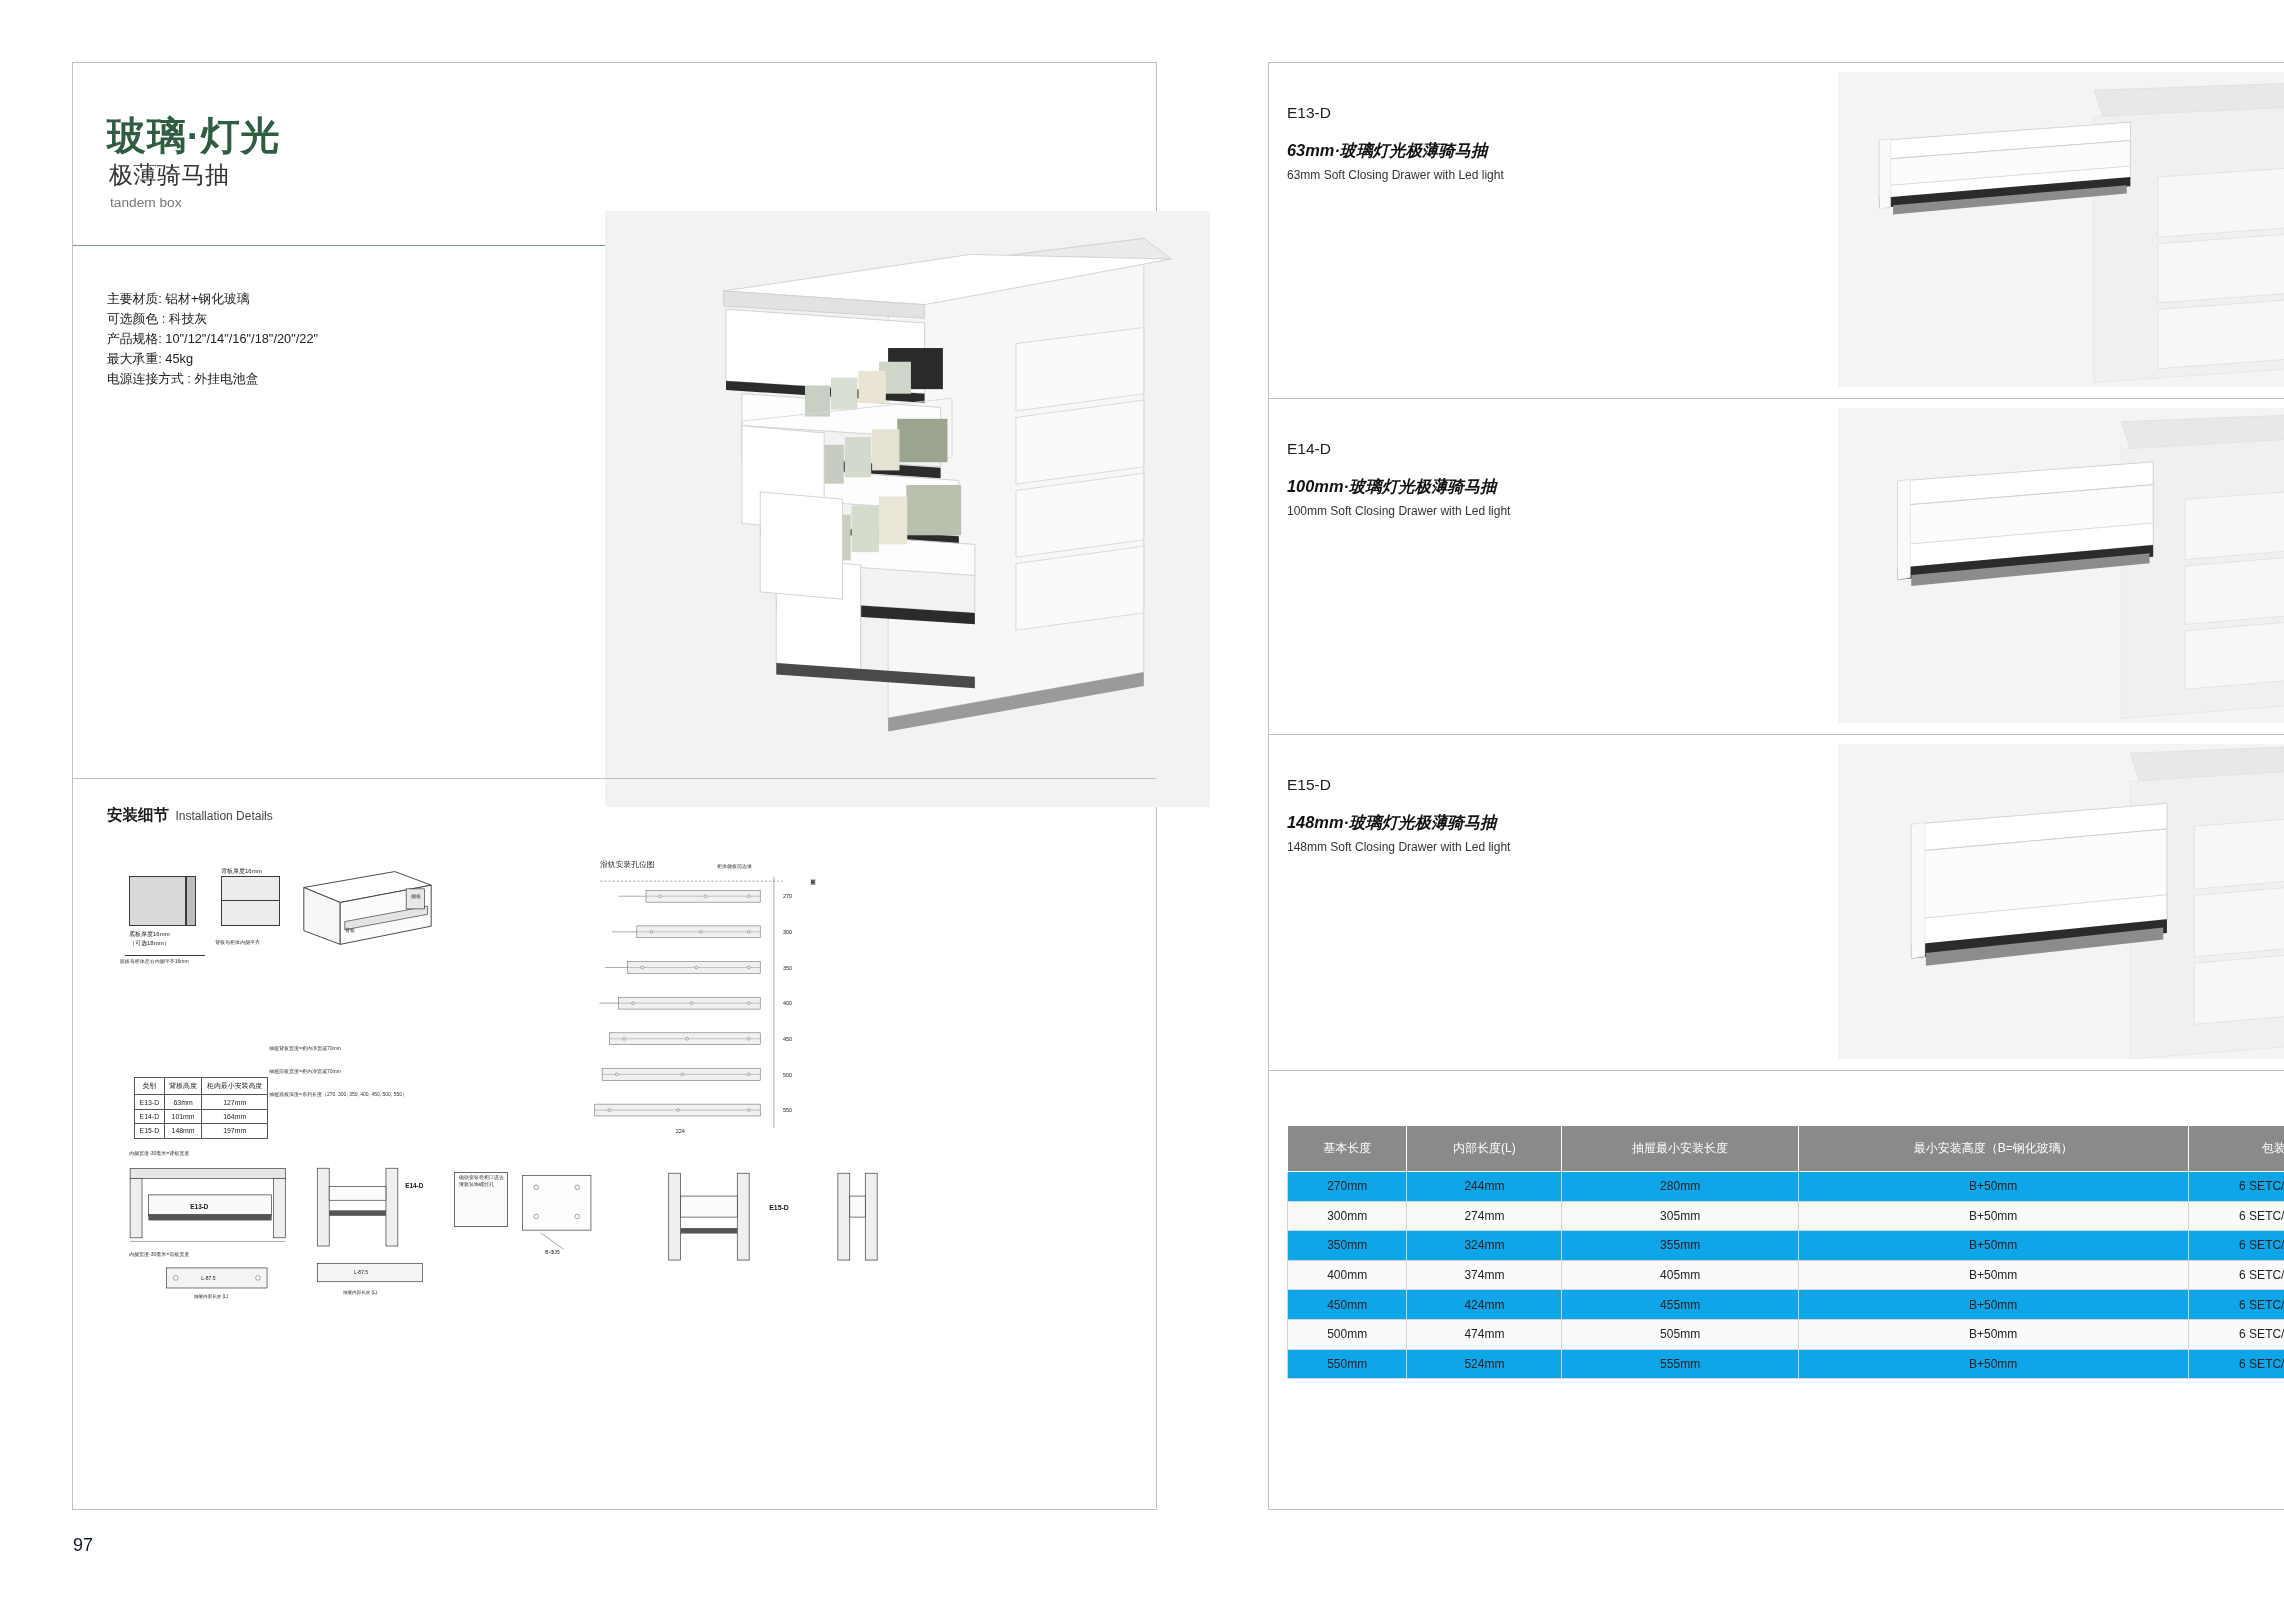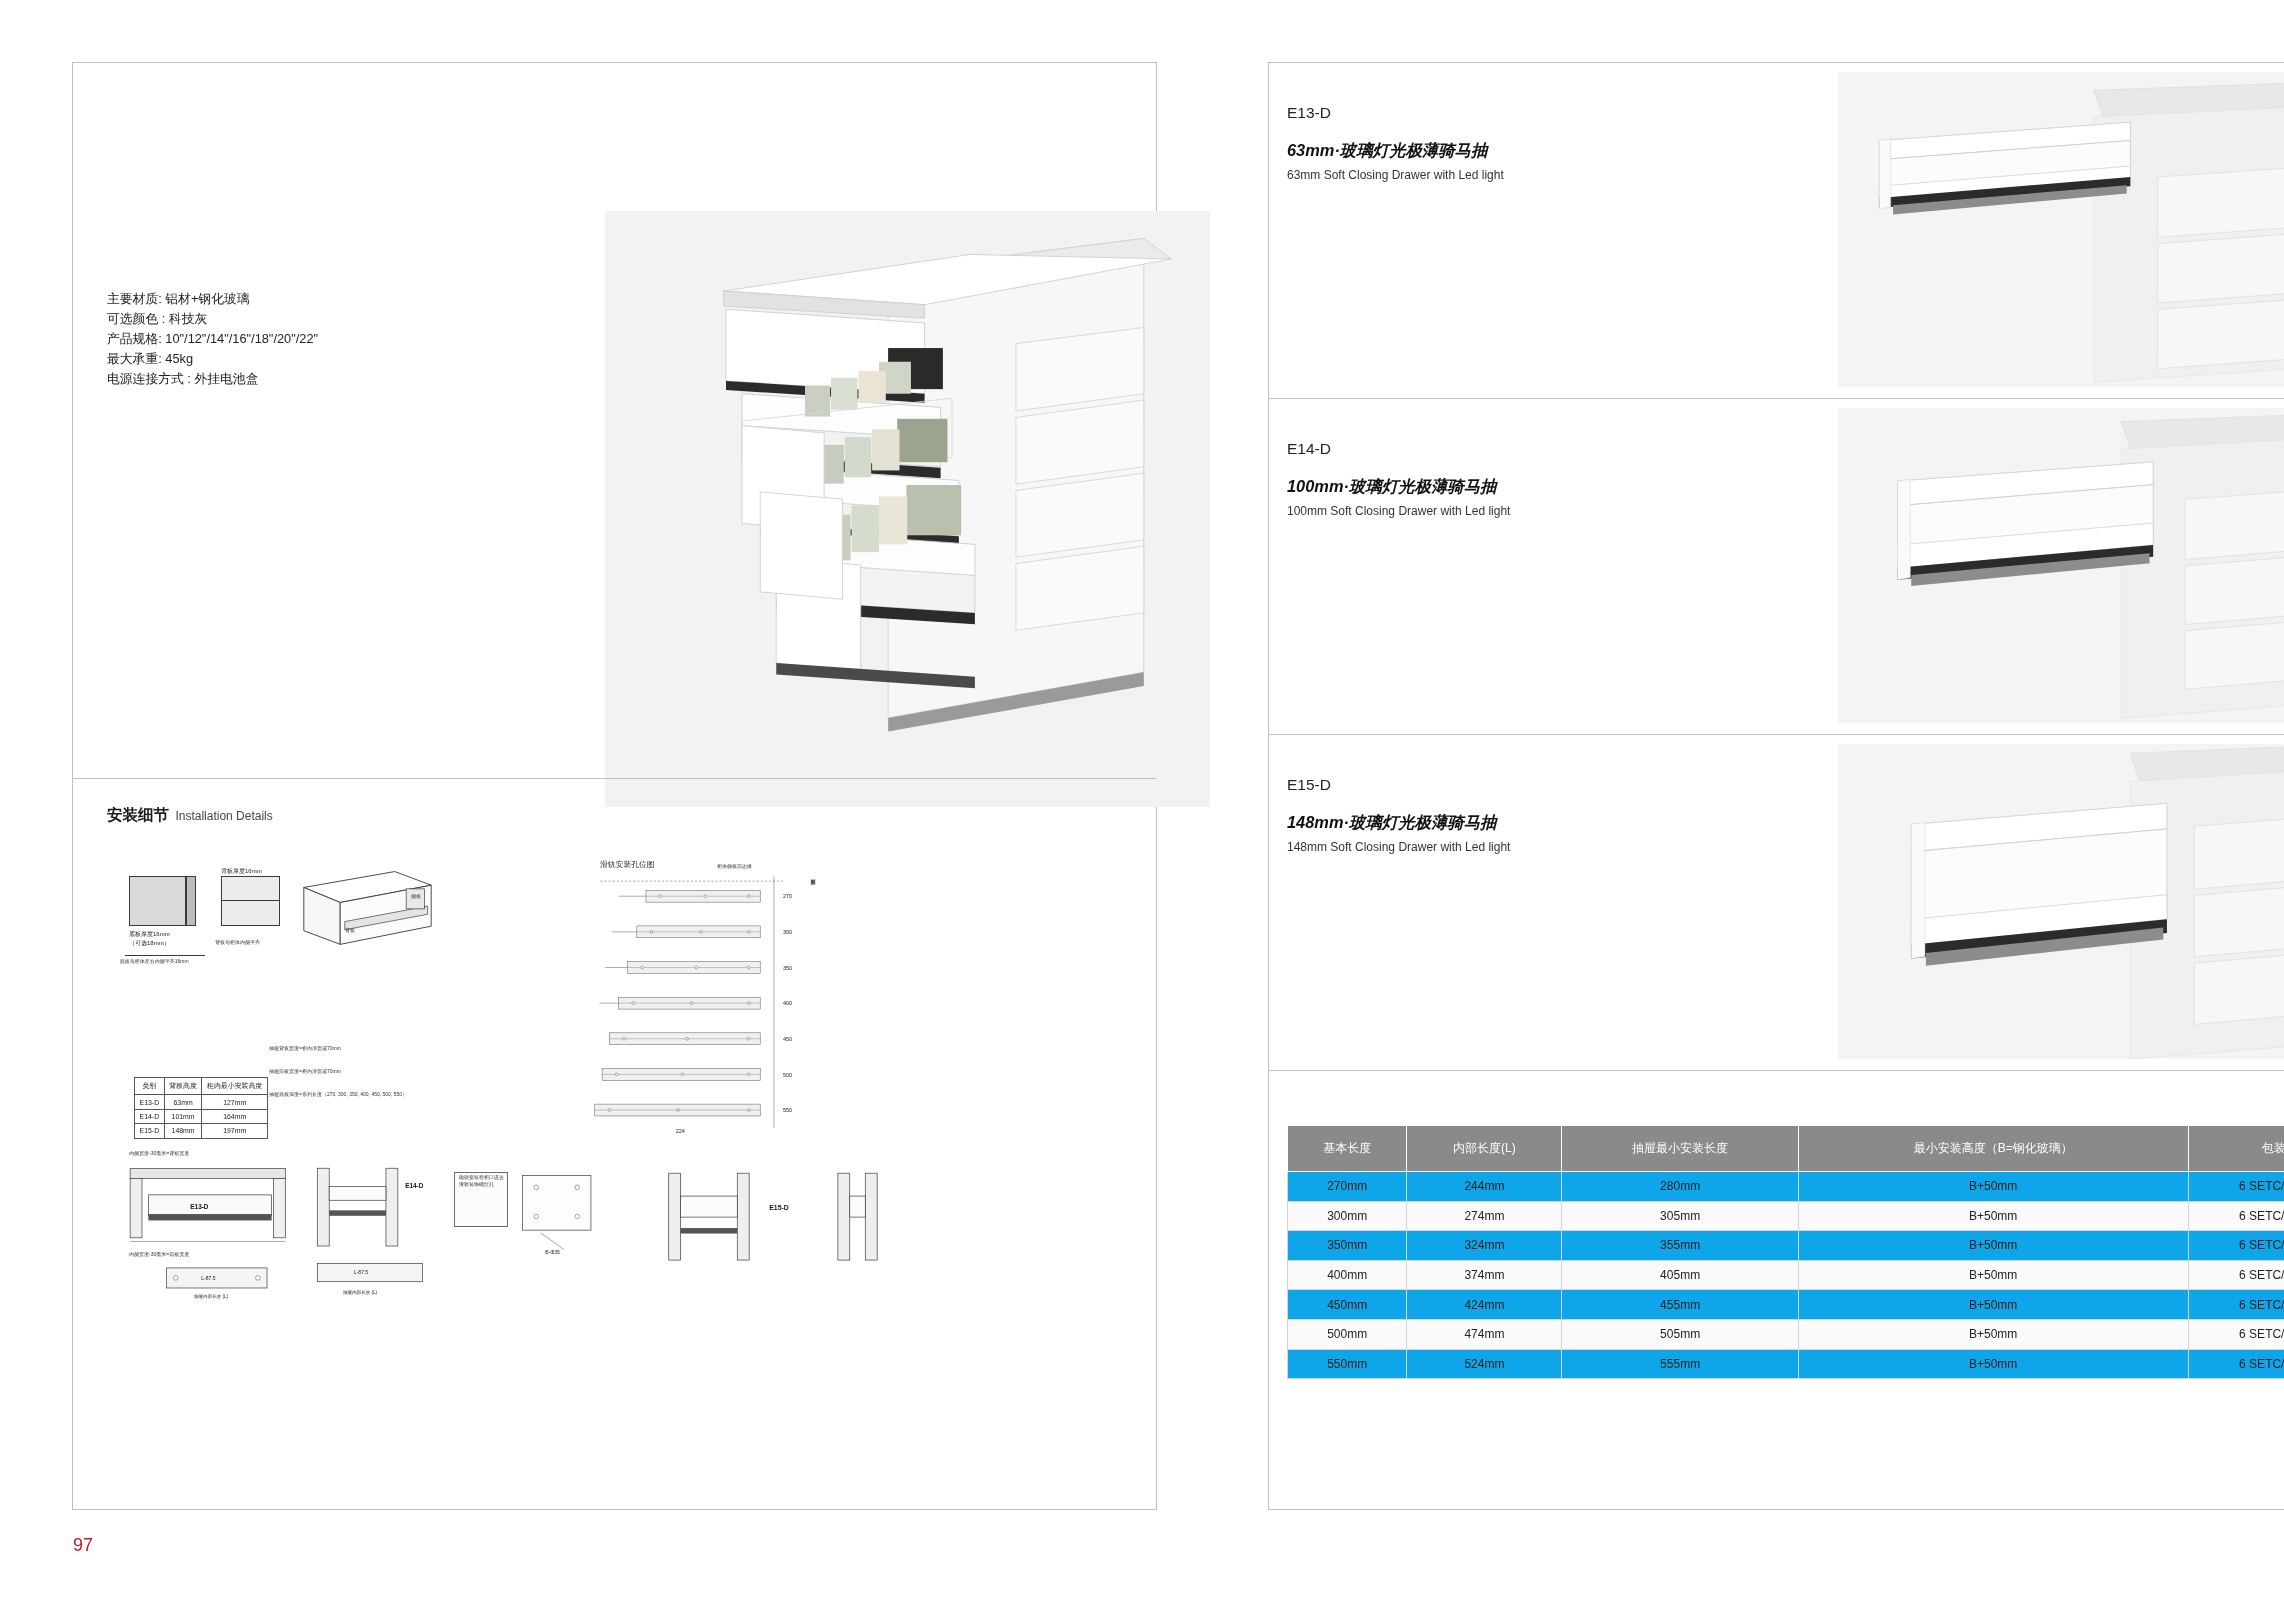--- a/index.html
+++ b/index.html
@@ -82,21 +82,21 @@
     border-collapse: collapse; font-size: 6.9px;
   }
   .spec-table th, .spec-table td {
     border: 0.5px solid #555; padding: 3.2px 4.6px; text-align: center; color:#222;
     font-weight: normal;
   }
   .spec-table th { font-weight: normal; }
 
   .pg-num-left {
     position: absolute; left: 73px; top: 1535px;
-    font-size: 18px; color: #b91c1c;
+    font-size: 18px; color: #0f172a;
   }
 
   
   .rp-frame {
     position: absolute;
     left: 27px; top: 62px;
     width: 1110px; height: 1448px;
     border: 1.4px solid #bfbfbf;
   }
   .prod-row {
@@ -143,20 +143,25 @@
   table.pack tr:nth-child(even) td { background: #fafafa; }
 </style>
 </head>
 <body>
 
 <div class="spread">
 
   <div class="page page-left">
     <div class="lp-frame">
 
+      <div class="lp-title-block">
+        <div class="lp-title-cn">玻璃·灯光</div>
+        <div class="lp-title-sub">极薄骑马抽</div>
+        <div class="lp-title-en">tandem box</div>
+      </div>
 
       <div class="lp-specs">
         <div class="cn-line">主要材质: 铝材+钢化玻璃</div>
         <div class="cn-line">可选颜色 : 科技灰</div>
         <div class="cn-line">产品规格: 10"/12"/14"/16"/18"/20"/22"</div>
         <div class="cn-line">最大承重: 45kg</div>
         <div class="cn-line">电源连接方式 : 外挂电池盒</div>
       </div>
 
       <div class="lp-hero">

